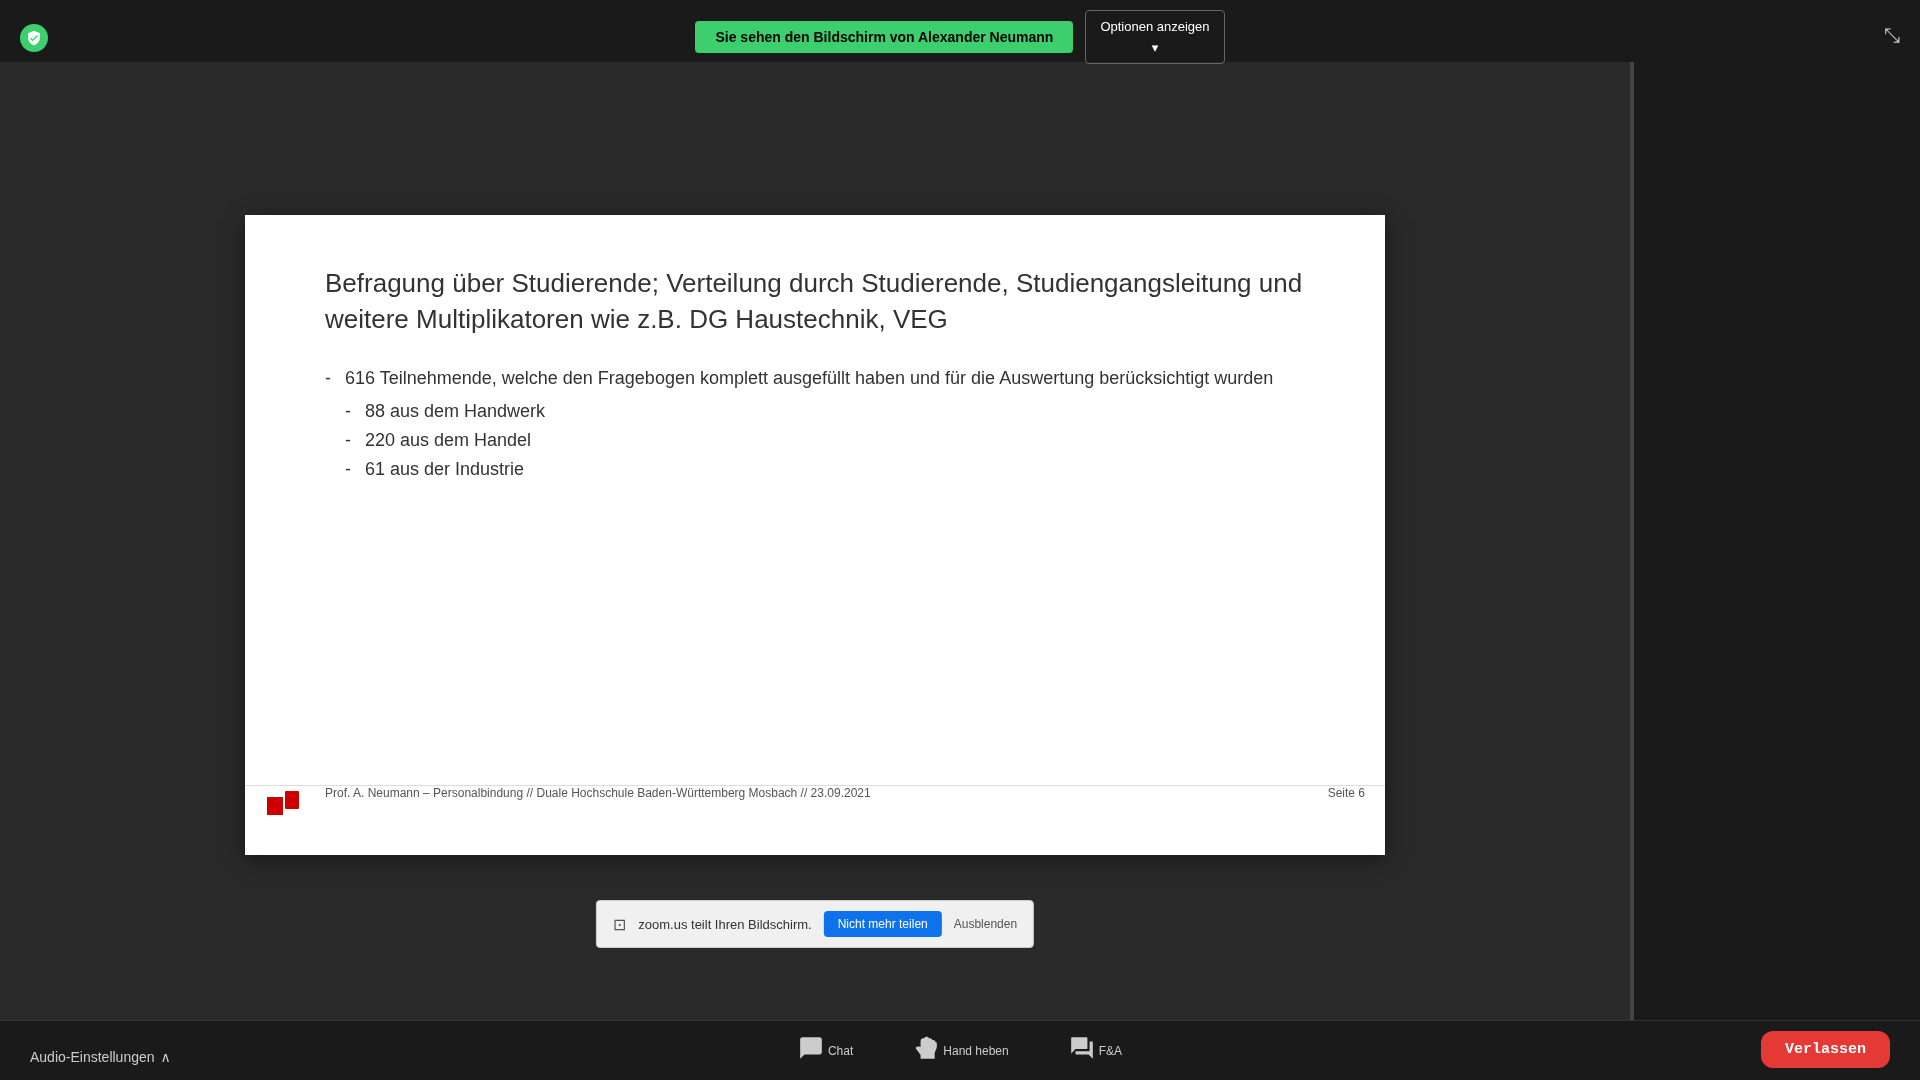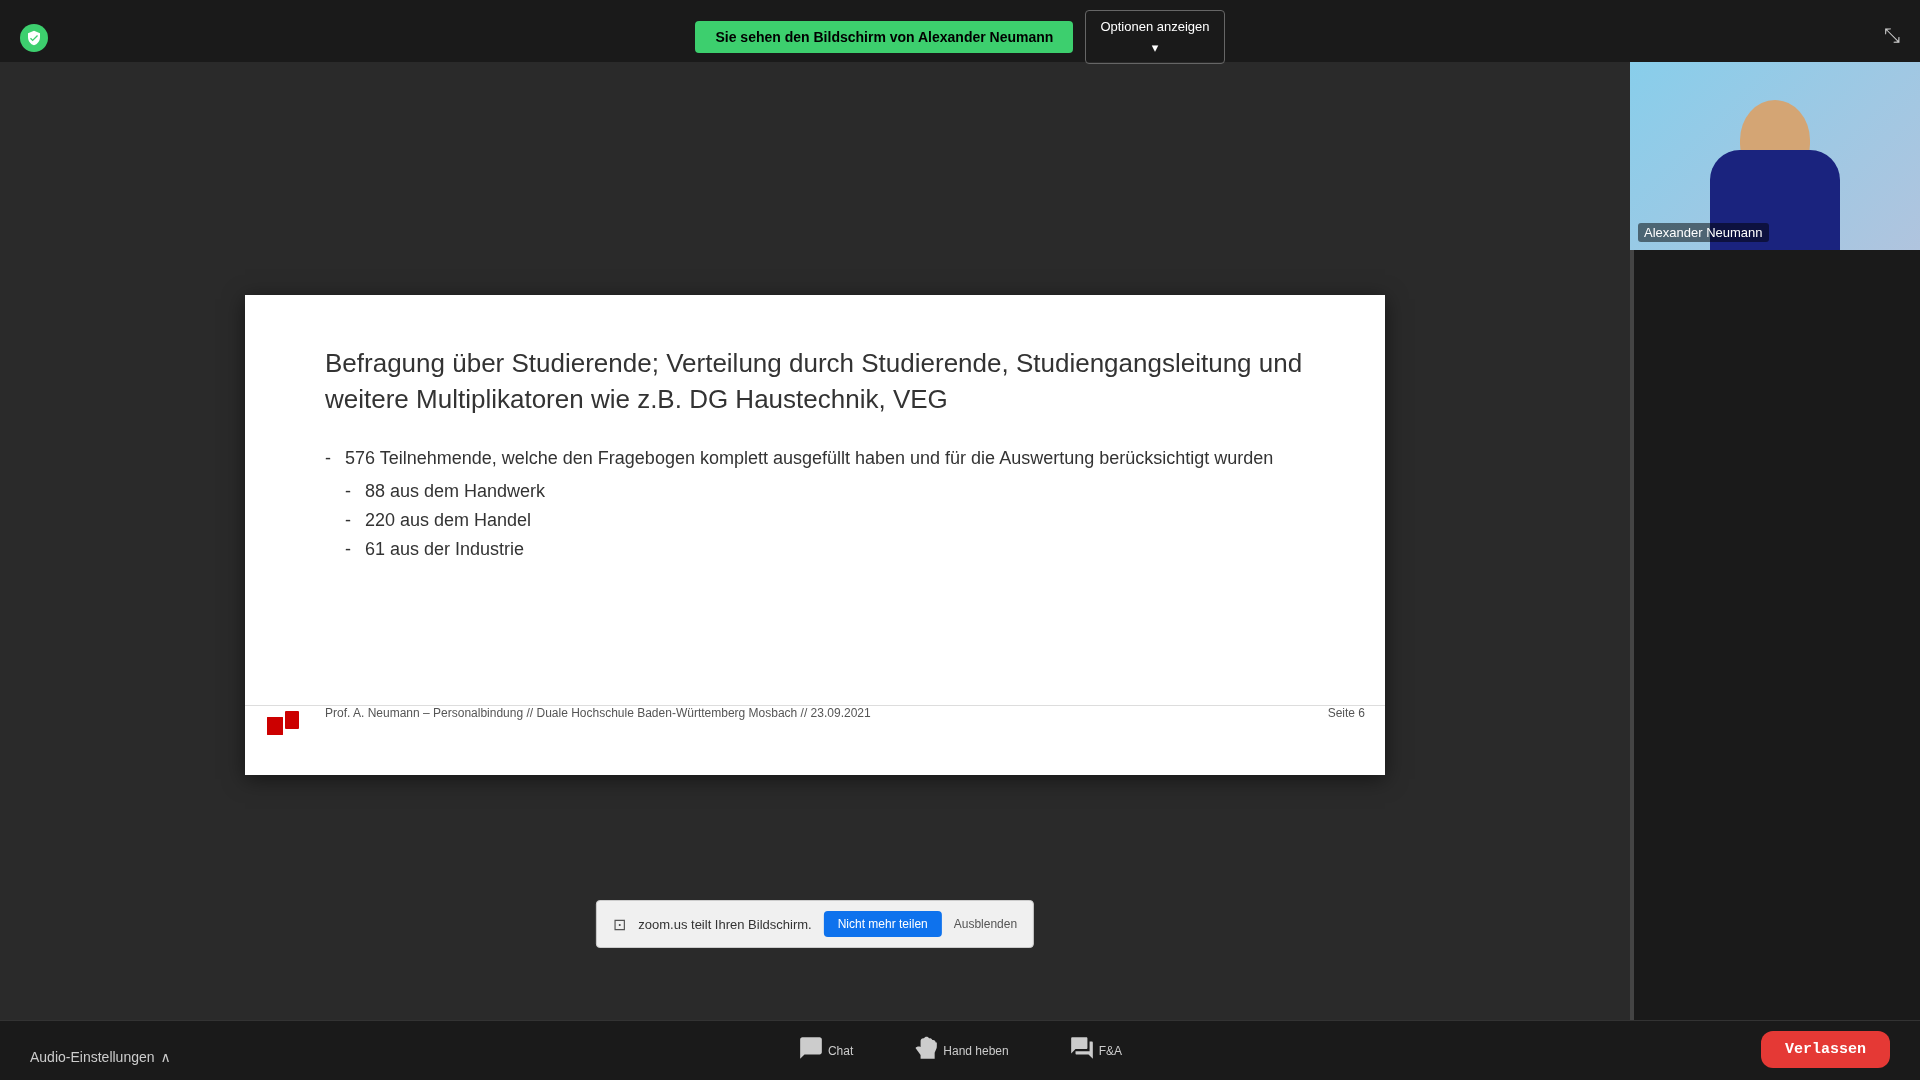--- a/index.html
+++ b/index.html
@@ -92,21 +92,21 @@
       display: flex;
       align-items: center;
       justify-content: center;
       padding: 20px;
       position: relative;
     }
 
     #slide-container {
       background: #fff;
       width: 1140px;
-      height: 480px;
+      height: 640px;
       position: relative;
       box-shadow: 0 4px 20px rgba(0,0,0,0.5);
       overflow: hidden;
     }
 
     #slide-content {
       padding: 50px 80px 20px 80px;
       height: 100%;
       position: relative;
     }
@@ -413,21 +413,21 @@
 
 <div id="main-area">
 
   <div id="slide-area">
     <div id="slide-container">
       <div id="slide-content">
         <div id="slide-title">Befragung über Studierende; Verteilung durch Studierende, Studiengangsleitung und weitere Multiplikatoren wie z.B. DG Haustechnik, VEG</div>
         <div id="slide-bullets">
           <div class="main-bullet">
             <span class="main-bullet-dash">-</span>
-            <span>576 Teilnehmende, welche den Fragebogen komplett ausgefüllt haben und für die Auswertung berücksichtigt wurden</span>
+            <span>616 Teilnehmende, welche den Fragebogen komplett ausgefüllt haben und für die Auswertung berücksichtigt wurden</span>
           </div>
           <div class="sub-bullets">
             <div class="sub-bullet">
               <span class="main-bullet-dash">-</span>
               <span>88 aus dem Handwerk</span>
             </div>
             <div class="sub-bullet">
               <span class="main-bullet-dash">-</span>
               <span>220 aus dem Handel</span>
             </div>
@@ -454,42 +454,20 @@
     <div id="zoom-notification">
       <span id="zoom-notification-icon">⊡</span>
       <span>zoom.us teilt Ihren Bildschirm.</span>
       <button id="stop-sharing-btn">Nicht mehr teilen</button>
       <button id="hide-btn">Ausblenden</button>
     </div>
   </div>
 
   <div id="right-panel">
     <div id="panel-divider"></div>
-    <div id="video-container">
-
-      <div id="slide-thumbnail">
-        <div id="slide-thumbnail-lines">
-          <div class="thumb-line" style="width:90%"></div>
-          <div class="thumb-line" style="width:70%"></div>
-          <div class="thumb-line" style="width:80%"></div>
-          <div class="thumb-line" style="width:60%"></div>
-          <div class="thumb-line" style="width:75%"></div>
-          <div class="thumb-line" style="width:50%"></div>
-          <div class="thumb-line" style="width:65%"></div>
-        </div>
-      </div>
-
-      <div class="video-person">
-        <div class="video-bg"></div>
-        <div class="person-head"></div>
-        <div class="person-body"></div>
-      </div>
-
-      <div id="video-name-label">Alexander Neumann</div>
-    </div>
     <div id="participant-list"></div>
   </div>
 </div>
 
 <div id="bottom-bar">
 
   <div id="audio-settings">
     <span>Audio-Einstellungen</span>
     <span>∧</span>
   </div>

